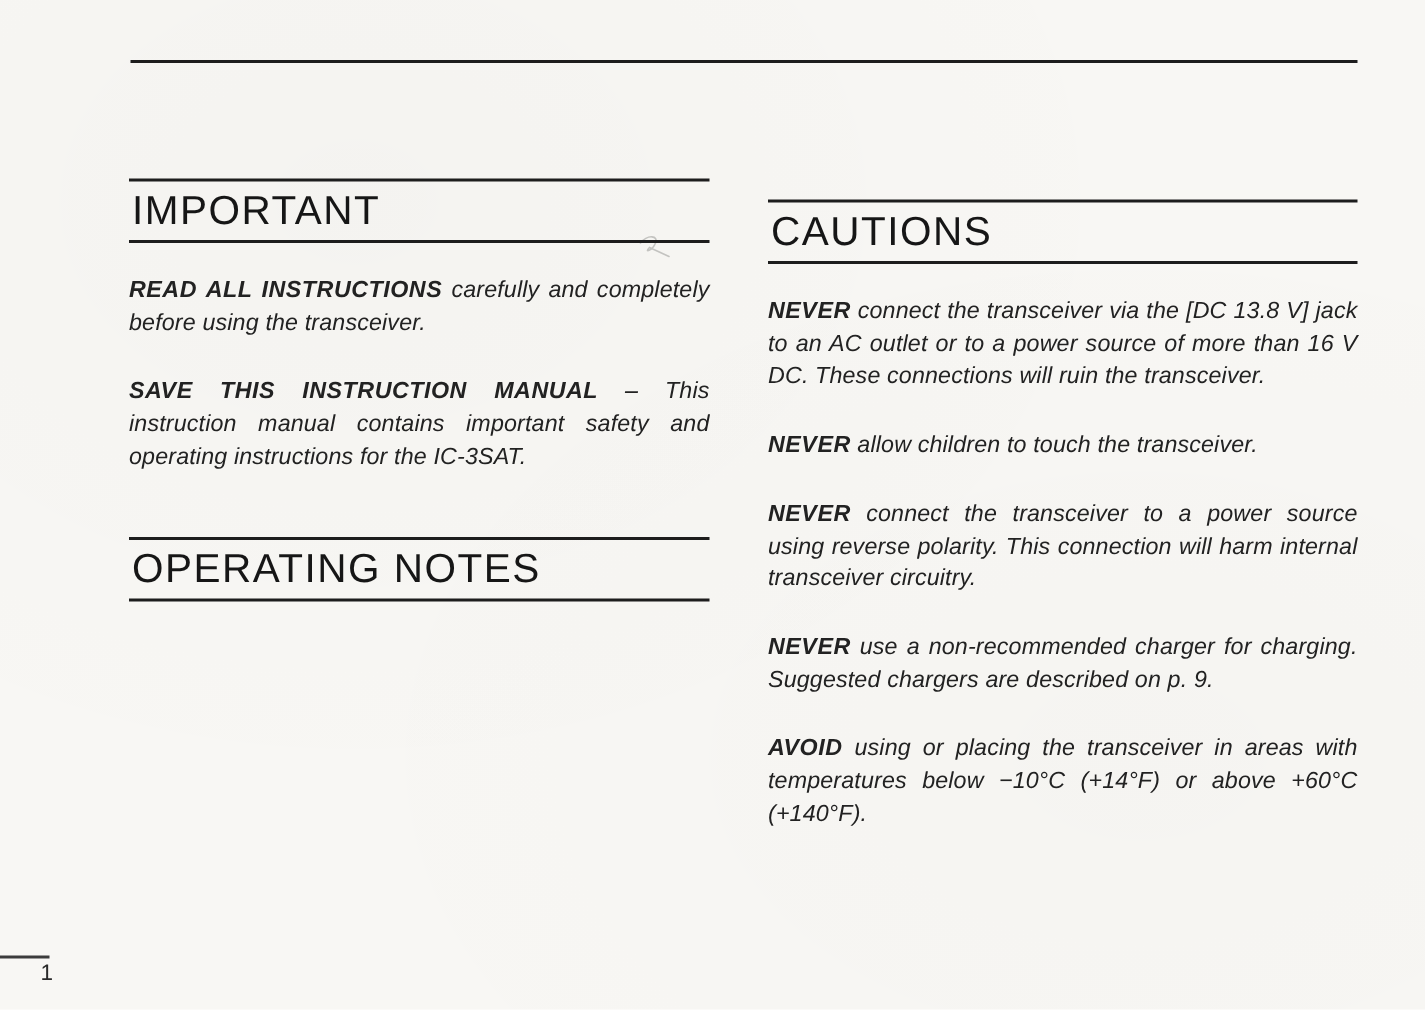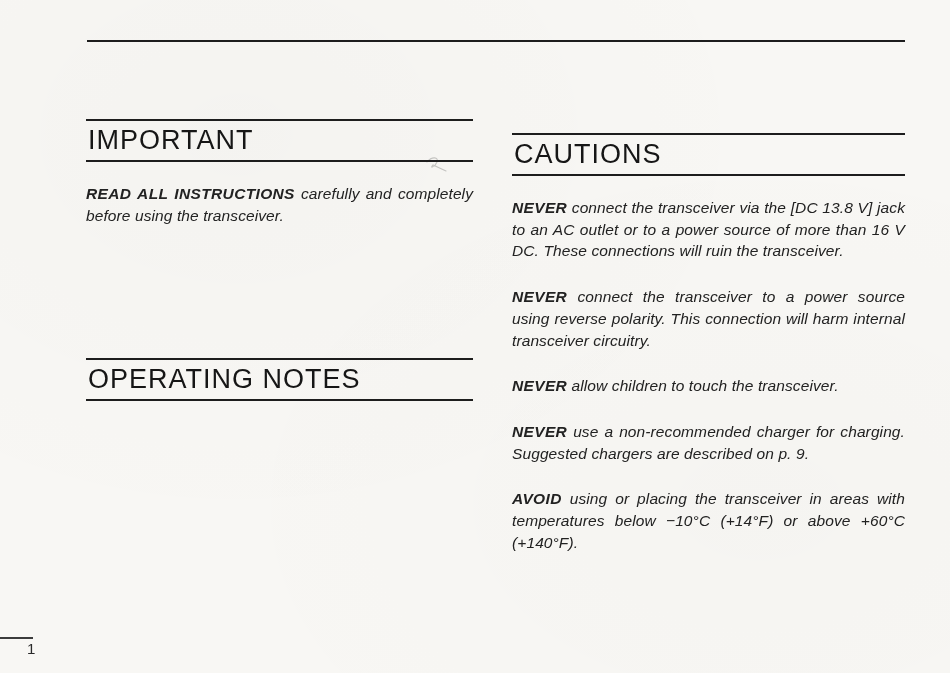--- a/index.html
+++ b/index.html
@@ -80,31 +80,32 @@
 
   <div class="top-rule"></div>
 
   <svg class="pencil-mark" width="28" height="22" viewBox="0 0 28 22">
     <path d="M3 8 C 8 2, 15 3, 13 8 C 11 13, 5 15, 9 11 L 22 17" fill="none" stroke="#9b9b99" stroke-width="1.1" stroke-linecap="round"></path>
   </svg>
 
   <section class="section sec-important">
     <h2 class="heading">IMPORTANT</h2>
     <p class="para"><b>READ ALL INSTRUCTIONS</b><span> carefully and completely before using the transceiver.</span></p>
+    <p class="para"><b>SAVE THIS INSTRUCTION MANUAL</b><span> – This instruction manual contains important safety and operating instructions for the IC-3SAT.</span></p>
   </section>
 
   <section class="section sec-operating">
     <h2 class="heading">OPERATING NOTES</h2>
   </section>
 
   <section class="section sec-cautions">
     <h2 class="heading">CAUTIONS</h2>
     <p class="para"><b>NEVER</b><span> connect the transceiver via the [DC 13.8 V] jack to an AC outlet or to a power source of more than 16 V DC. These connections will ruin the transceiver.</span></p>
+    <p class="para"><b>NEVER</b><span> allow children to touch the transceiver.</span></p>
     <p class="para"><b>NEVER</b><span> connect the transceiver to a power source using reverse polarity. This connection will harm internal transceiver circuitry.</span></p>
-    <p class="para"><b>NEVER</b><span> allow children to touch the transceiver.</span></p>
     <p class="para"><b>NEVER</b><span> use a non-recommended charger for charging. Suggested chargers are described on p. 9.</span></p>
     <p class="para"><b>AVOID</b><span> using or placing the transceiver in areas with temperatures below −10°C (+14°F) or above +60°C (+140°F).</span></p>
   </section>
 
   <div class="pagenum-rule"></div>
   <div class="pagenum">1</div>
 
 </div>
 
 </body></html>

